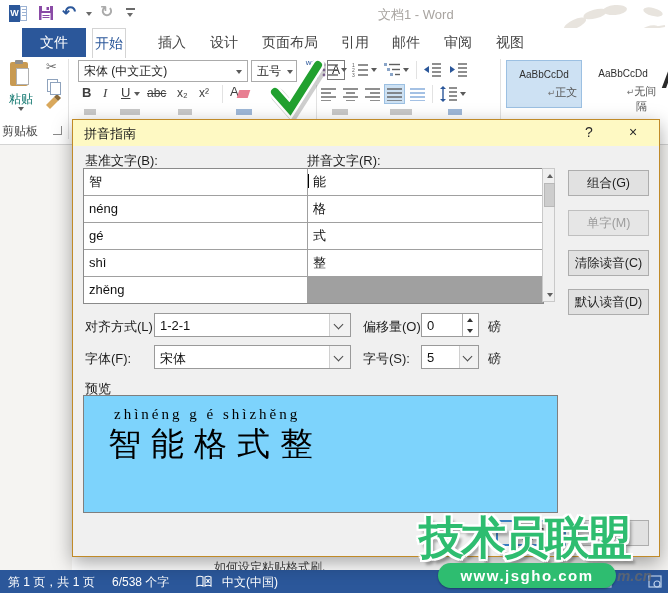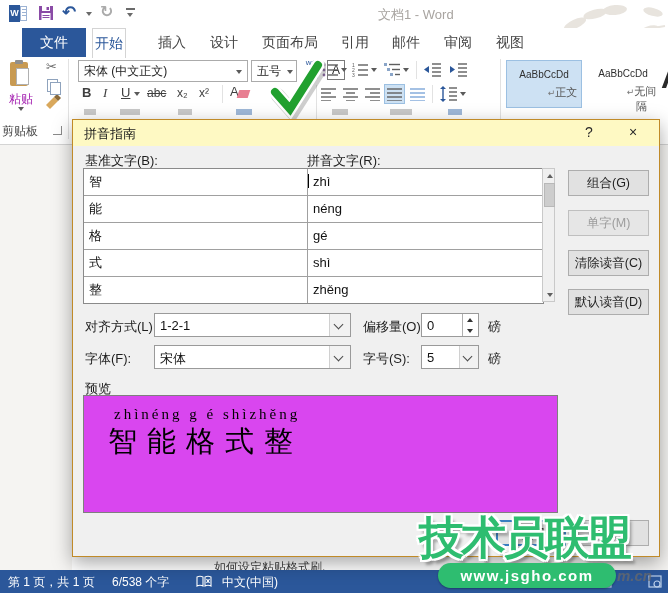--- a/index.html
+++ b/index.html
@@ -46,23 +46,23 @@
   .cell{background:#fff;line-height:26px;padding-left:5px;font-size:13px;color:#111;overflow:hidden;}
   .sbar{left:469px;top:48px;width:13px;height:134px;background:#f0f0f0;border:1px solid #c9c9c9;box-sizing:border-box;}
   .sarrow{left:1px;width:11px;height:13px;display:flex;align-items:center;justify-content:center;}
   .sthumb{left:1px;top:14px;width:11px;height:24px;background:#cdcdcd;border:1px solid #b8b8b8;box-sizing:border-box;}
   .dbtn{width:81px;height:26px;background:#e1e1e1;border:1px solid #adadad;box-sizing:border-box;
         font-size:12.5px;color:#1e1e1e;text-align:center;line-height:24px;}
   .dbtn.disabled{color:#9d9d9d;border-color:#bfbfbf;background:#e6e6e6;}
   .fieldbox{box-sizing:border-box;background:#fff;border:1px solid #9a9a9a;font-size:13px;color:#111;}
   .spincol{position:absolute;right:0;top:0;bottom:0;width:15px;border-left:1px solid #b0b0b0;}
   .spinbtn{position:absolute;left:0;width:14px;height:11px;display:flex;align-items:center;justify-content:center;}
-  .preview-box{left:10px;top:275px;width:475px;height:118px;background:#d946ef;border:1px solid #7f7f7f;box-sizing:border-box;}
+  .preview-box{left:10px;top:275px;width:475px;height:118px;background:#7dd3fc;border:1px solid #7f7f7f;box-sizing:border-box;}
   .pv-ruby{font-family:"Liberation Serif","DejaVu Serif",serif;font-size:15px;letter-spacing:3px;color:#000;}
-  .pv-base{font-family:"Liberation Serif","DejaVu Serif",serif;font-size:29px;letter-spacing:10px;color:#000;}
+  .pv-base{font-family:"Liberation Serif","DejaVu Serif",serif;font-size:33px;letter-spacing:10px;color:#000;}
   .okbtn{width:70px;height:26px;background:#e1e1e1;border:2px solid #3a7ebf;box-sizing:border-box;
          font-size:14px;text-align:center;line-height:22px;color:#1e1e1e;}
   .cancelbtn{width:71px;height:26px;background:#e1e1e1;border:1px solid #adadad;box-sizing:border-box;
          font-size:12.5px;text-align:center;line-height:24px;color:#1e1e1e;}
   
   .statusbar{left:0;top:570px;width:668px;height:23px;background:#2b579a;color:#fff;z-index:10;}
   .stitem{top:4px;font-size:12px;color:#fff;white-space:nowrap;}
   
   .wm-brand{left:419px;top:508px;z-index:50;font-size:45px;font-weight:800;letter-spacing:-3px;
     color:#2ebd70;white-space:nowrap;
@@ -139,21 +139,21 @@
     <div class="abs tab" style="left:484px;top:0;width:52px;">视图</div>
   </div>
 
   <div class="abs ribbon">
 
     <div class="abs" style="left:8px;top:4px;width:26px;height:30px;">
       <div class="abs" style="left:2px;top:1px;width:18px;height:24px;background:#c89a52;border-radius:2px;"></div>
       <div class="abs" style="left:7px;top:-1px;width:8px;height:4px;background:#8f8f8f;border-radius:1px;"></div>
       <div class="abs" style="left:8px;top:7px;width:13px;height:17px;background:#fff;border:1px solid #b0b0b0;box-sizing:border-box;"></div>
     </div>
-    <div class="abs" style="left:0;top:34px;width:42px;text-align:center;font-size:12px;color:#a21caf;">粘贴</div>
+    <div class="abs" style="left:0;top:34px;width:42px;text-align:center;font-size:12px;color:#0f766e;">粘贴</div>
     <div class="abs caret" style="left:18px;top:50px;"></div>
     <div class="abs" style="left:46px;top:2px;font-size:13px;color:#6b6b6b;">✂</div>
     <div class="abs" style="left:47px;top:22px;width:9px;height:11px;border:1px solid #8fa3bd;background:#fff;"></div>
     <div class="abs" style="left:50px;top:25px;width:9px;height:11px;border:1px solid #8fa3bd;background:#fff;"></div>
     <svg class="abs" style="left:44px;top:38px;" width="18" height="16" viewBox="0 0 18 16">
       <polygon points="2,10 10,2 14,6 6,14" fill="#d9a85c"></polygon>
       <polygon points="10,2 13,-1 17,3 14,6" fill="#8a6a3a"></polygon>
     </svg>
     <div class="abs" style="left:2px;top:66px;font-size:12px;color:#4a4a4a;">剪贴板</div>
     <div class="abs" style="left:53px;top:69px;width:8px;height:8px;border-right:1px solid #8a8a8a;border-bottom:1px solid #8a8a8a;"></div>
@@ -310,21 +310,20 @@
       <div class="abs dlg-title">拼音指南</div>
       <div class="abs dlg-sys" style="left:505px;">?</div>
       <div class="abs dlg-sys" style="left:549px;">×</div>
     </div>
 
     <div class="abs dlg-label" style="left:12px;top:32px;">基准文字(B):</div>
     <div class="abs dlg-label" style="left:234px;top:32px;">拼音文字(R):</div>
 
     <div class="abs grid">
       <div class="cell">智</div>
-      <div class="cell">zhì</div>
       <div class="cell">能</div>
       <div class="cell">néng</div>
       <div class="cell">格</div>
       <div class="cell">gé</div>
       <div class="cell">式</div>
       <div class="cell">shì</div>
       <div class="cell">整</div>
       <div class="cell">zhěng</div>
     </div>
     <div class="abs" style="left:235px;top:54px;width:1px;height:14px;background:#000;"></div>

